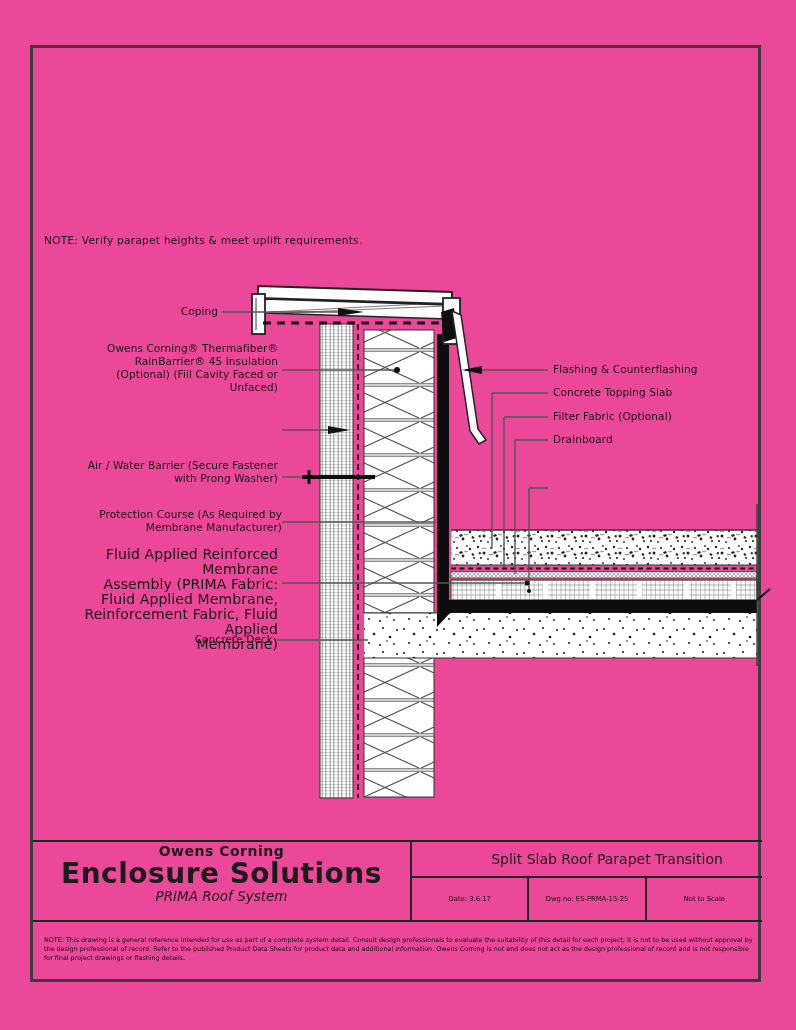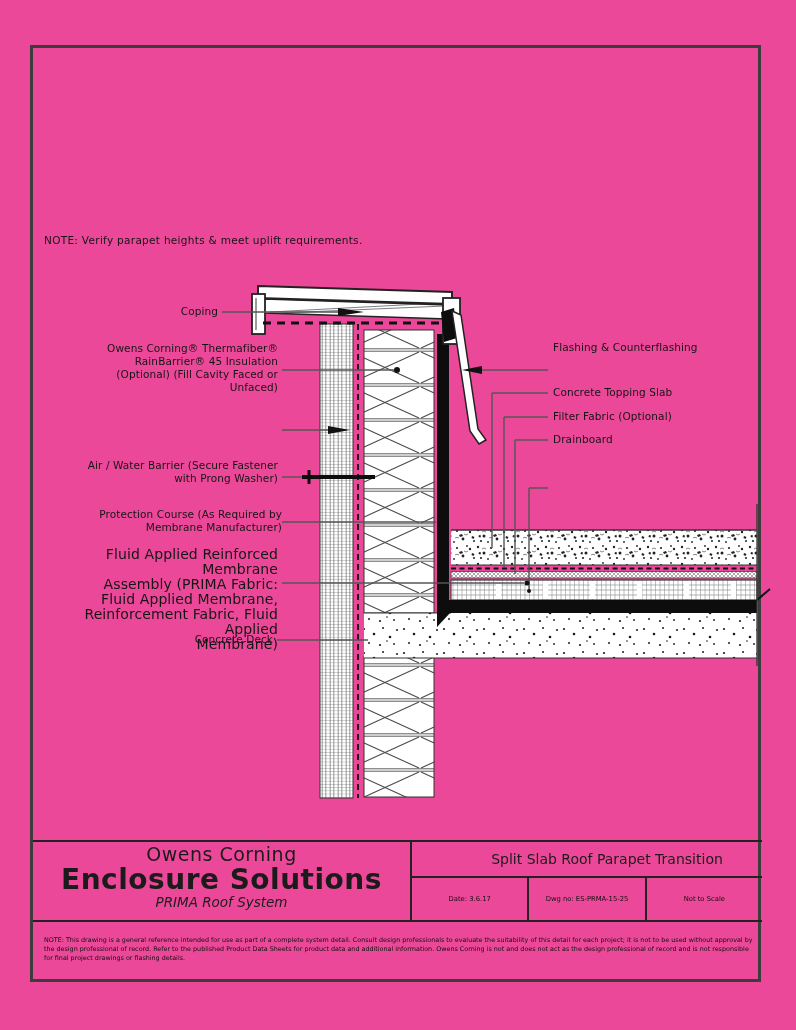--- a/index.html
+++ b/index.html
@@ -12,21 +12,21 @@
        letter-spacing:.1px;color:#151515;}
   .lbl-r{text-align:right;}
   .lbl-l{text-align:left;}
   #note-text{position:absolute;left:44px;top:234px;width:420px;font-size:10.5px;
        letter-spacing:.3px;color:#151515;}
   
   #titleblock{position:absolute;left:33px;top:840px;width:729px;height:82px;
        border-top:2px solid #222;border-bottom:2px solid #222;box-sizing:border-box;}
   #tb-left{position:absolute;left:0;top:0;width:377px;height:78px;border-right:2px solid #222;
        text-align:center;}
-  .tb-co{font-size:19px;font-weight:normal;letter-spacing:.5px;margin-top:1px;}
+  .tb-co{font-size:14px;font-weight:bold;letter-spacing:.5px;margin-top:1px;}
   .tb-es{font-size:28px;font-weight:bold;letter-spacing:.5px;line-height:30px;}
   .tb-sys{font-size:13.5px;line-height:15px;font-style:italic;}
   #tb-right{position:absolute;left:379px;top:0;width:350px;height:78px;}
   #tb-title-row{height:36px;border-bottom:2px solid #222;box-sizing:border-box;
        display:flex;align-items:center;justify-content:center;font-size:14px;padding-left:40px;}
   #tb-sub-row{height:42px;display:flex;}
   .tb-cell{flex:1;display:flex;align-items:center;justify-content:center;
        font-size:6.8px;color:#111;}
   .tb-cell + .tb-cell{border-left:2px solid #222;}
   #disclaimer-text{position:absolute;left:44px;top:936px;width:712px;
@@ -177,21 +177,21 @@
 with Prong Washer)</div>
   <div class="lbl lbl-r" style="left:64px;top:508px;width:218px;">Protection Course (As Required by
 Membrane Manufacturer)</div>
   <div class="lbl lbl-r" style="left:55px;top:547px;width:223px;font-size:14px;line-height:15px;">Fluid Applied Reinforced Membrane
 Assembly (PRIMA Fabric:
 Fluid Applied Membrane,
 Reinforcement Fabric, Fluid Applied
 Membrane)</div>
   <div class="lbl lbl-r" style="left:60px;top:633px;width:213px;">Concrete Deck</div>
 
-  <div class="lbl lbl-l" style="left:553px;top:341px;width:215px;">Flashing &amp; Counterflashing</div>
+  <div class="lbl lbl-l" style="left:553px;top:363px;width:215px;">Flashing &amp; Counterflashing</div>
   <div class="lbl lbl-l" style="left:553px;top:386px;width:215px;">Concrete Topping Slab</div>
   <div class="lbl lbl-l" style="left:553px;top:410px;width:215px;">Filter Fabric (Optional)</div>
   <div class="lbl lbl-l" style="left:553px;top:433px;width:215px;">Drainboard</div>
 
   <div id="titleblock">
     <div id="tb-left">
       <div class="tb-co">Owens Corning</div>
       <div class="tb-es">Enclosure Solutions</div>
       <div class="tb-sys">PRIMA Roof System</div>
     </div>

